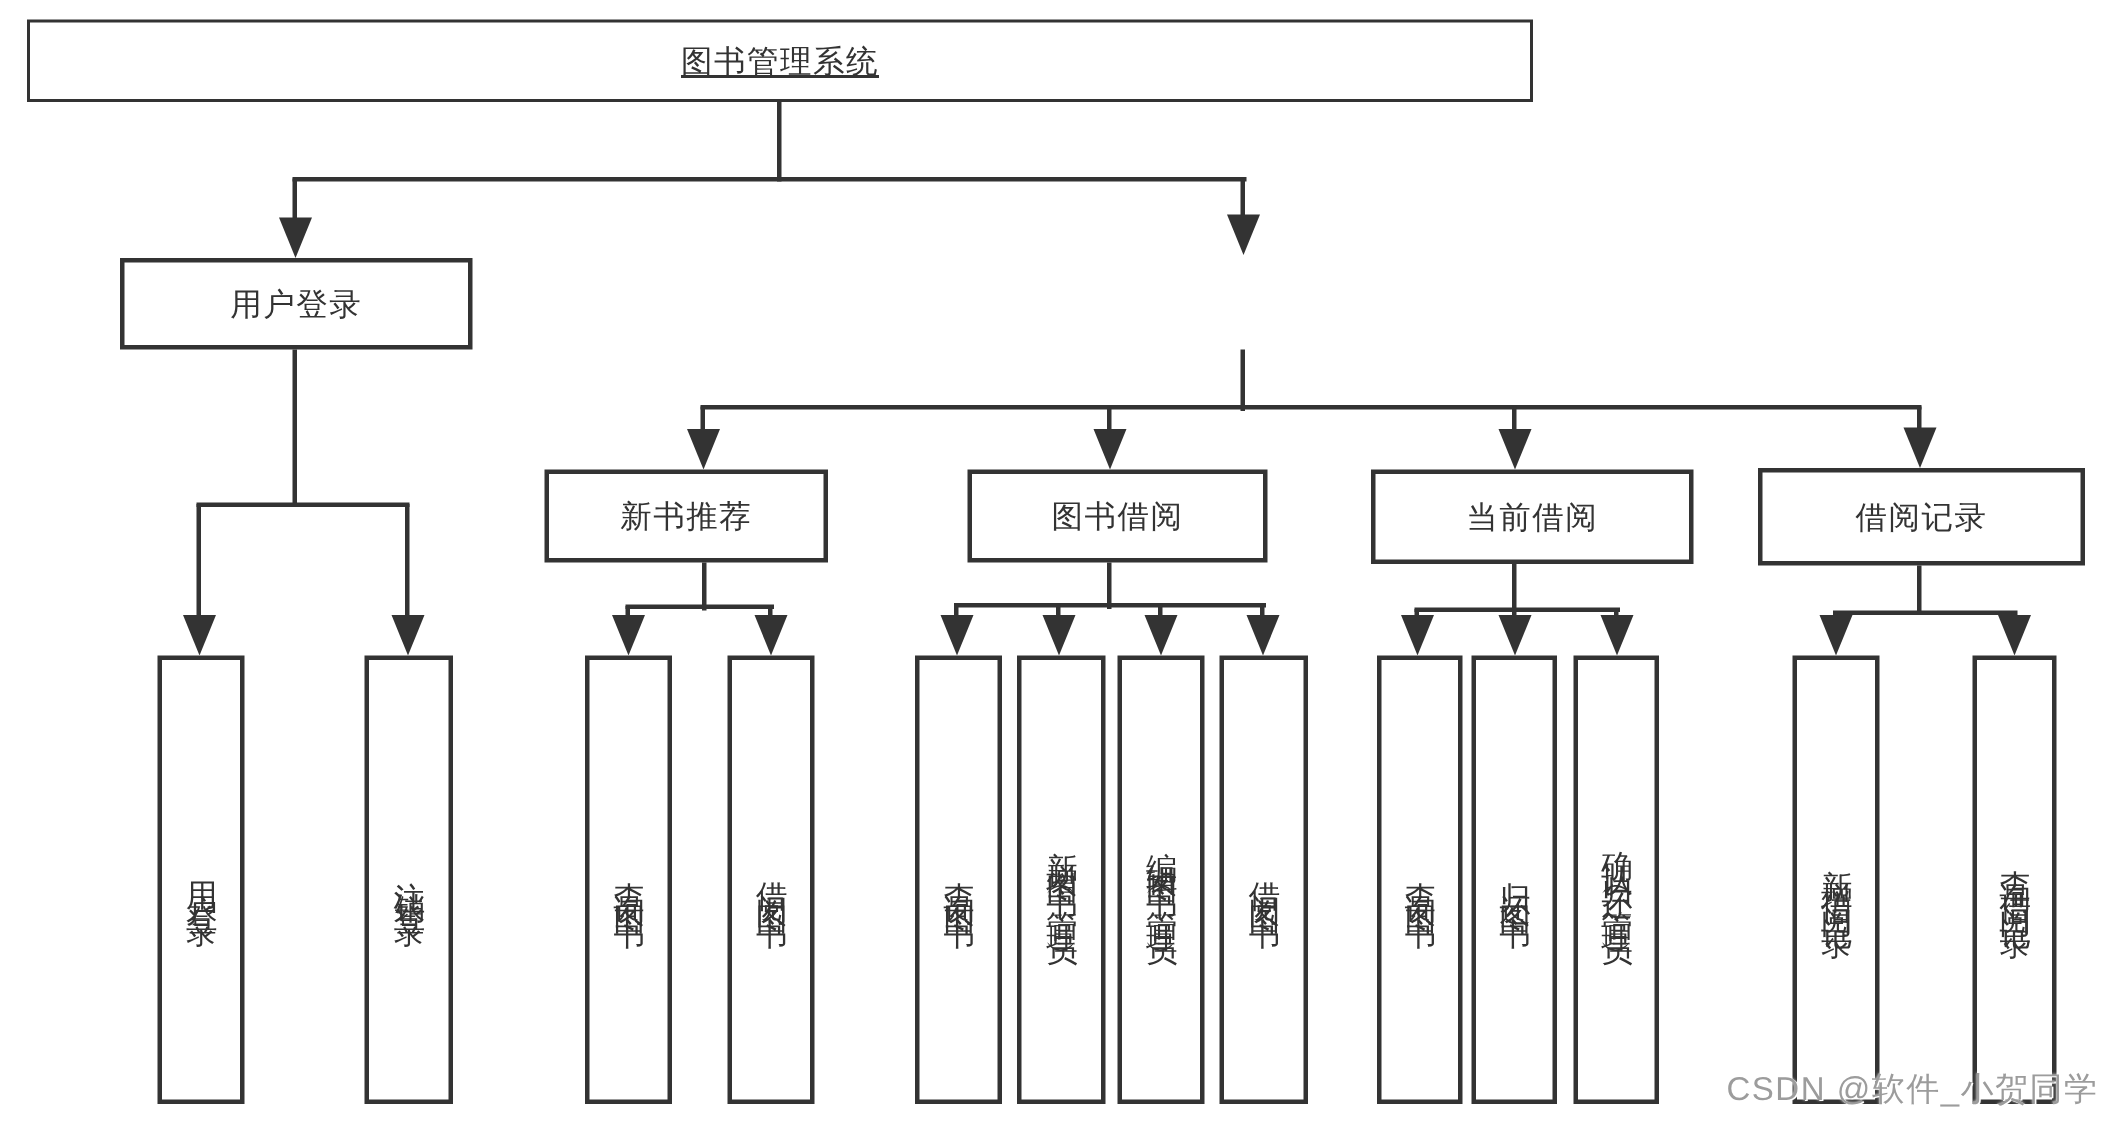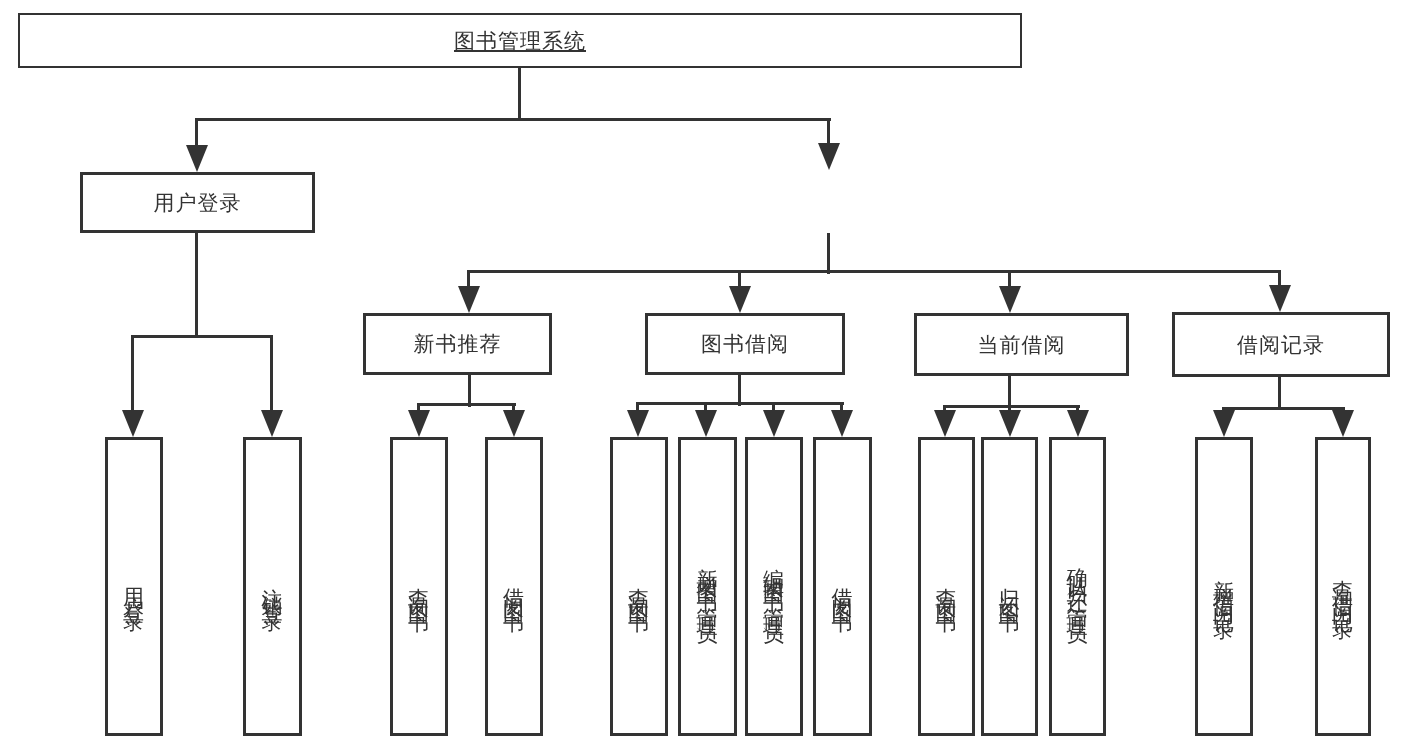--- a/index.html
+++ b/index.html
@@ -116,14 +116,15 @@
   <div class="box vbox" style="left:745px;top:437px;width:58px;height:299px;">编辑图书（管理员）</div>
   <div class="box vbox" style="left:813px;top:437px;width:59px;height:299px;">借阅图书</div>
 
   <div class="box vbox" style="left:918px;top:437px;width:57px;height:299px;">查询图书</div>
   <div class="box vbox" style="left:981px;top:437px;width:57px;height:299px;">归还图书</div>
   <div class="box vbox" style="left:1049px;top:437px;width:57px;height:299px;">确认归还（管理员）</div>
 
   <div class="box vbox" style="left:1195px;top:437px;width:58px;height:299px;">新增借阅记录</div>
   <div class="box vbox" style="left:1315px;top:437px;width:56px;height:299px;">查询借阅记录</div>
 
+  <div class="watermark">CSDN @软件_小贺同学</div>
 
 </div>
 
 </body></html>

